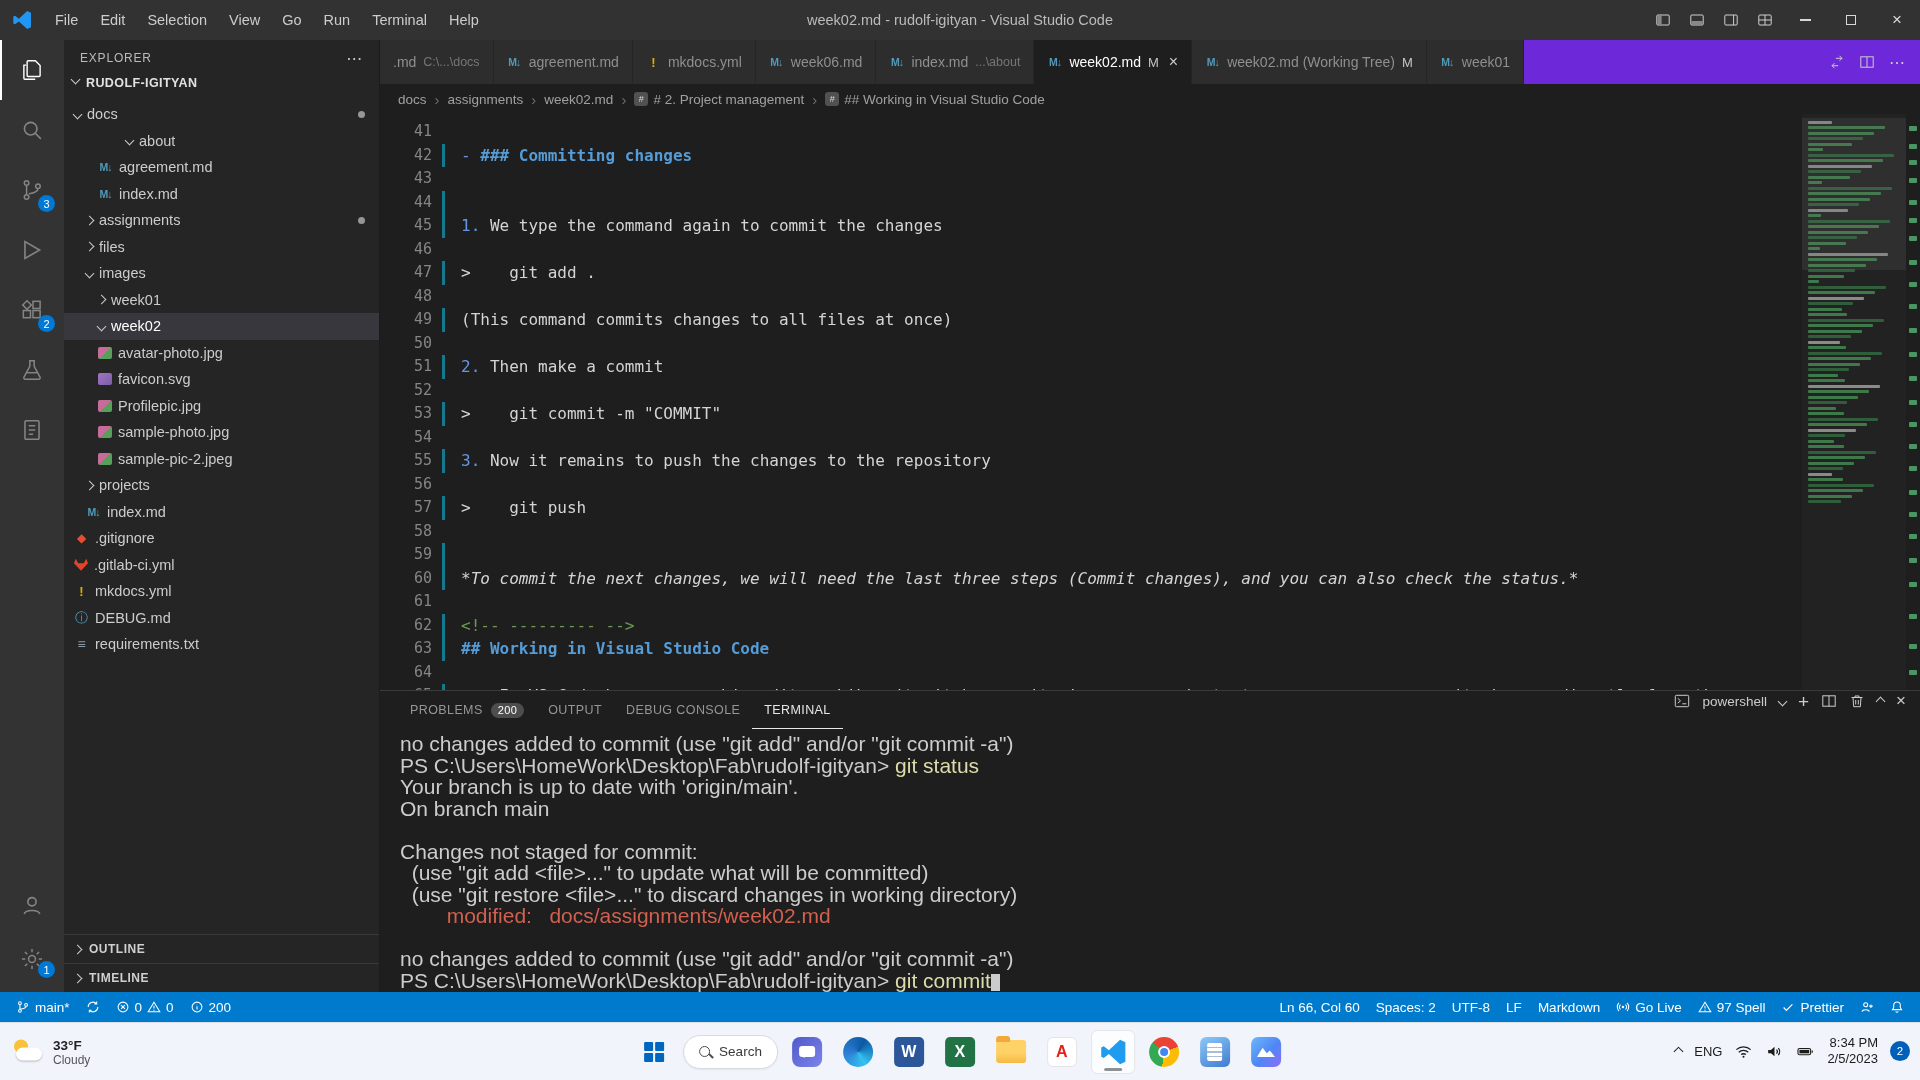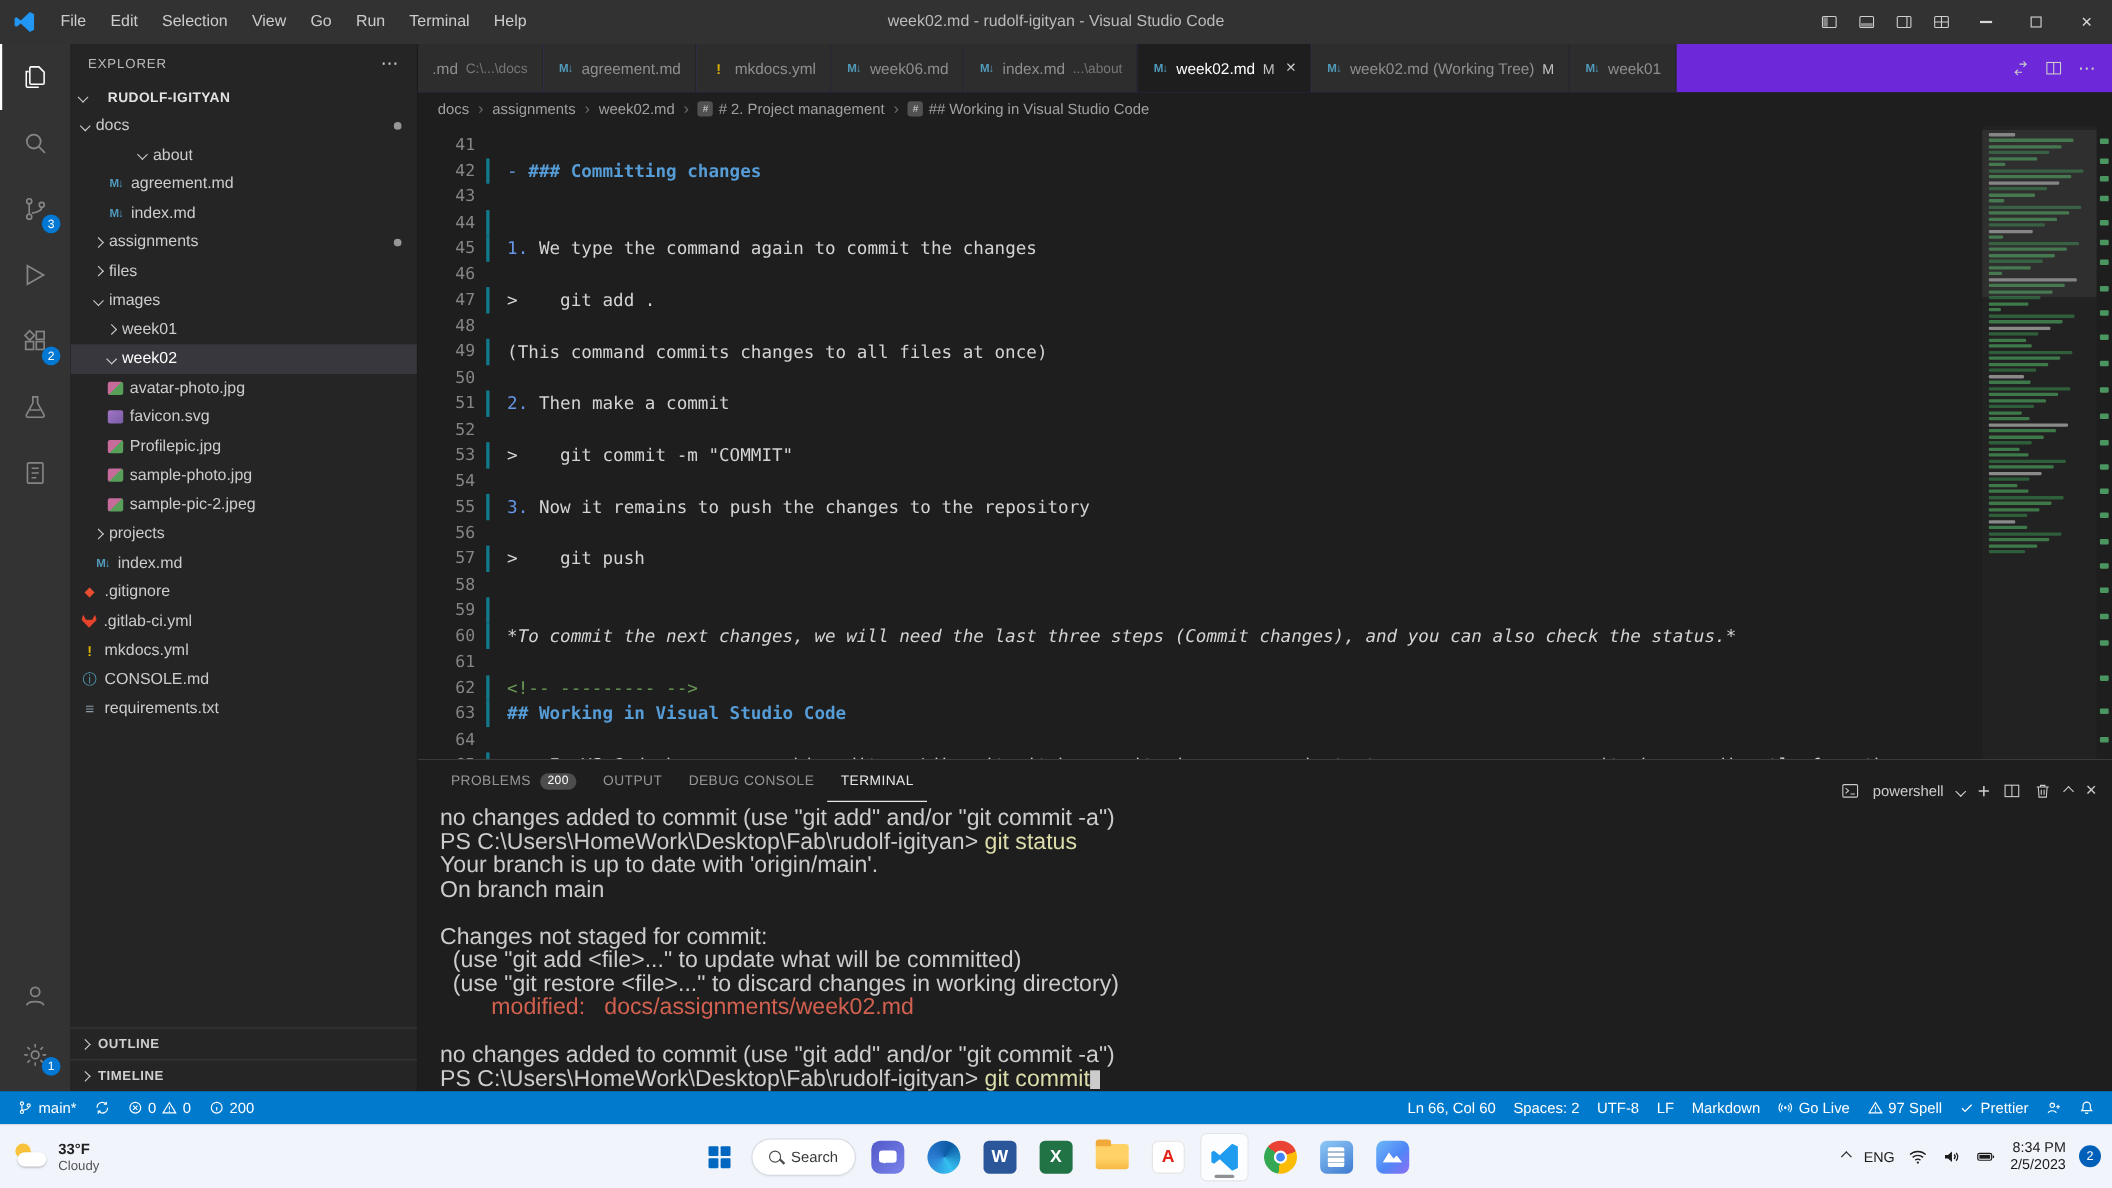--- a/index.html
+++ b/index.html
@@ -24,21 +24,21 @@
   .ab-item{height:60px;display:flex;align-items:center;justify-content:center;color:#858585;position:relative;cursor:pointer}
   .ab-item.active{color:#ffffff;box-shadow:inset 2px 0 0 #ffffff}
   .ab-icon svg{width:26px;height:26px}
   .ab-badge{position:absolute;right:9px;bottom:8px;min-width:17px;height:17px;padding:0 4px;border-radius:9px;background:#0078d4;color:#fff;font-size:11px;display:flex;align-items:center;justify-content:center}
   .ab-bottom{margin-top:auto;padding-bottom:6px}
   .ab-bottom .ab-item{height:54px}
   
   .sidebar{width:316px;background:#252526;color:#cccccc;display:flex;flex-direction:column;border-right:1px solid #1b1b1b}
   .sb-header{height:36px;display:flex;align-items:center;justify-content:space-between;padding:0 16px;font-size:12px;letter-spacing:.8px;color:#bbbbbb}
   .sb-more{font-size:16px;color:#cccccc;cursor:pointer}
-  .sb-section-row{height:25px;display:flex;align-items:center;gap:19px;padding-left:8px;font-size:12.5px;font-weight:700;letter-spacing:.4px;color:#e2e2e2;cursor:pointer}
+  .sb-section-row{height:25px;display:flex;align-items:flex-start;gap:7px;padding-left:8px;font-size:12.5px;font-weight:700;letter-spacing:.4px;color:#e2e2e2;cursor:pointer}
   .file-tree{flex:1;overflow:hidden}
   .tree-row{height:26.5px;display:flex;align-items:center;gap:6px;font-size:14.5px;color:#cccccc;cursor:pointer;white-space:nowrap}
   .tree-row.selected{background:#37373d;color:#ffffff}
   .tree-label{overflow:hidden;text-overflow:ellipsis}
   .tree-dot{margin-left:auto;margin-right:14px;width:7px;height:7px;border-radius:50%;background:#969696;flex:0 0 auto}
   .chev{display:inline-block;width:7px;height:7px;border-right:1.4px solid #cccccc;border-bottom:1.4px solid #cccccc;flex:0 0 auto}
   .chev.down{transform:rotate(45deg)}
   .chev.right{transform:rotate(-45deg)}
   .chev.up{transform:rotate(-135deg)}
   .chev.dark{border-color:#1b1b1b}
@@ -84,21 +84,21 @@
   .seg-c{color:#6a9955}
   .seg-i{color:#d4d4d4;font-style:italic}
   .seg-o{color:#e8a838}
   .minimap{position:absolute;top:0;right:14px;width:104px;height:100%;background:rgba(255,255,255,0.02);padding-top:4px}
   .mm-viewport{position:absolute;top:4px;left:0;right:0;height:152px;background:rgba(121,121,121,0.16)}
   .mm-bar{height:3px;margin:2.5px 6px;border-radius:1px}
   .overview-ruler{position:absolute;top:0;right:0;width:14px;height:100%}
   .ruler-mark{position:absolute;right:3px;width:8px;height:5px;background:#4b9560;border-radius:1px}
   
   .panel{height:302px;display:flex;flex-direction:column;border-top:1px solid #3a3a3a;background:#1e1e1e}
-  .panel-header{height:38px;display:flex;align-items:flex-end;justify-content:space-between;padding:0 14px 0 18px}
+  .panel-header{height:38px;display:flex;align-items:flex-start;justify-content:space-between;padding:0 14px 0 18px}
   .panel-tab-strip{display:flex;height:100%}
   .ptab{display:flex;align-items:center;gap:8px;padding:0 12px;font-size:12.5px;letter-spacing:.4px;color:#969696;cursor:pointer}
   .ptab.active{color:#e7e7e7;box-shadow:inset 0 -1px 0 #e7e7e7}
   .pbadge{background:#4d4d4d;color:#fff;border-radius:10px;font-size:11px;padding:1.5px 7px}
   .panel-actions{display:flex;align-items:center;gap:12px;color:#cccccc;font-size:13.5px}
   .panel-actions svg{width:16px;height:16px}
   .pa-plus{font-size:19px;line-height:1}
   .pa-close{font-size:17px}
   .terminal{flex:1;font-family:Liberation Sans, sans-serif;font-size:21px;line-height:21.5px;padding:4px 0 0 20px;color:#cccccc;overflow:hidden}
   .t-line{white-space:pre;height:21.5px}
@@ -378,21 +378,21 @@
         <div class="tree-row" style="padding-left: 10px;">
           <span class="fi fi-gitlab"></span>
           <span class="tree-label">.gitlab-ci.yml</span>
         </div>
         <div class="tree-row" style="padding-left: 10px;">
           <span class="fi fi-warn">!</span>
           <span class="tree-label">mkdocs.yml</span>
         </div>
         <div class="tree-row" style="padding-left: 10px;">
           <span class="fi fi-info">ⓘ</span>
-          <span class="tree-label">CONSOLE.md</span>
+          <span class="tree-label">DEBUG.md</span>
         </div>
         <div class="tree-row" style="padding-left: 10px;">
           <span class="fi fi-txt">≡</span>
           <span class="tree-label">requirements.txt</span>
         </div>
       </div>
     <div class="sb-bottom">
       <div class="sb-collapsed-row">
         <span class="chev right"></span>
         <span>OUTLINE</span>

